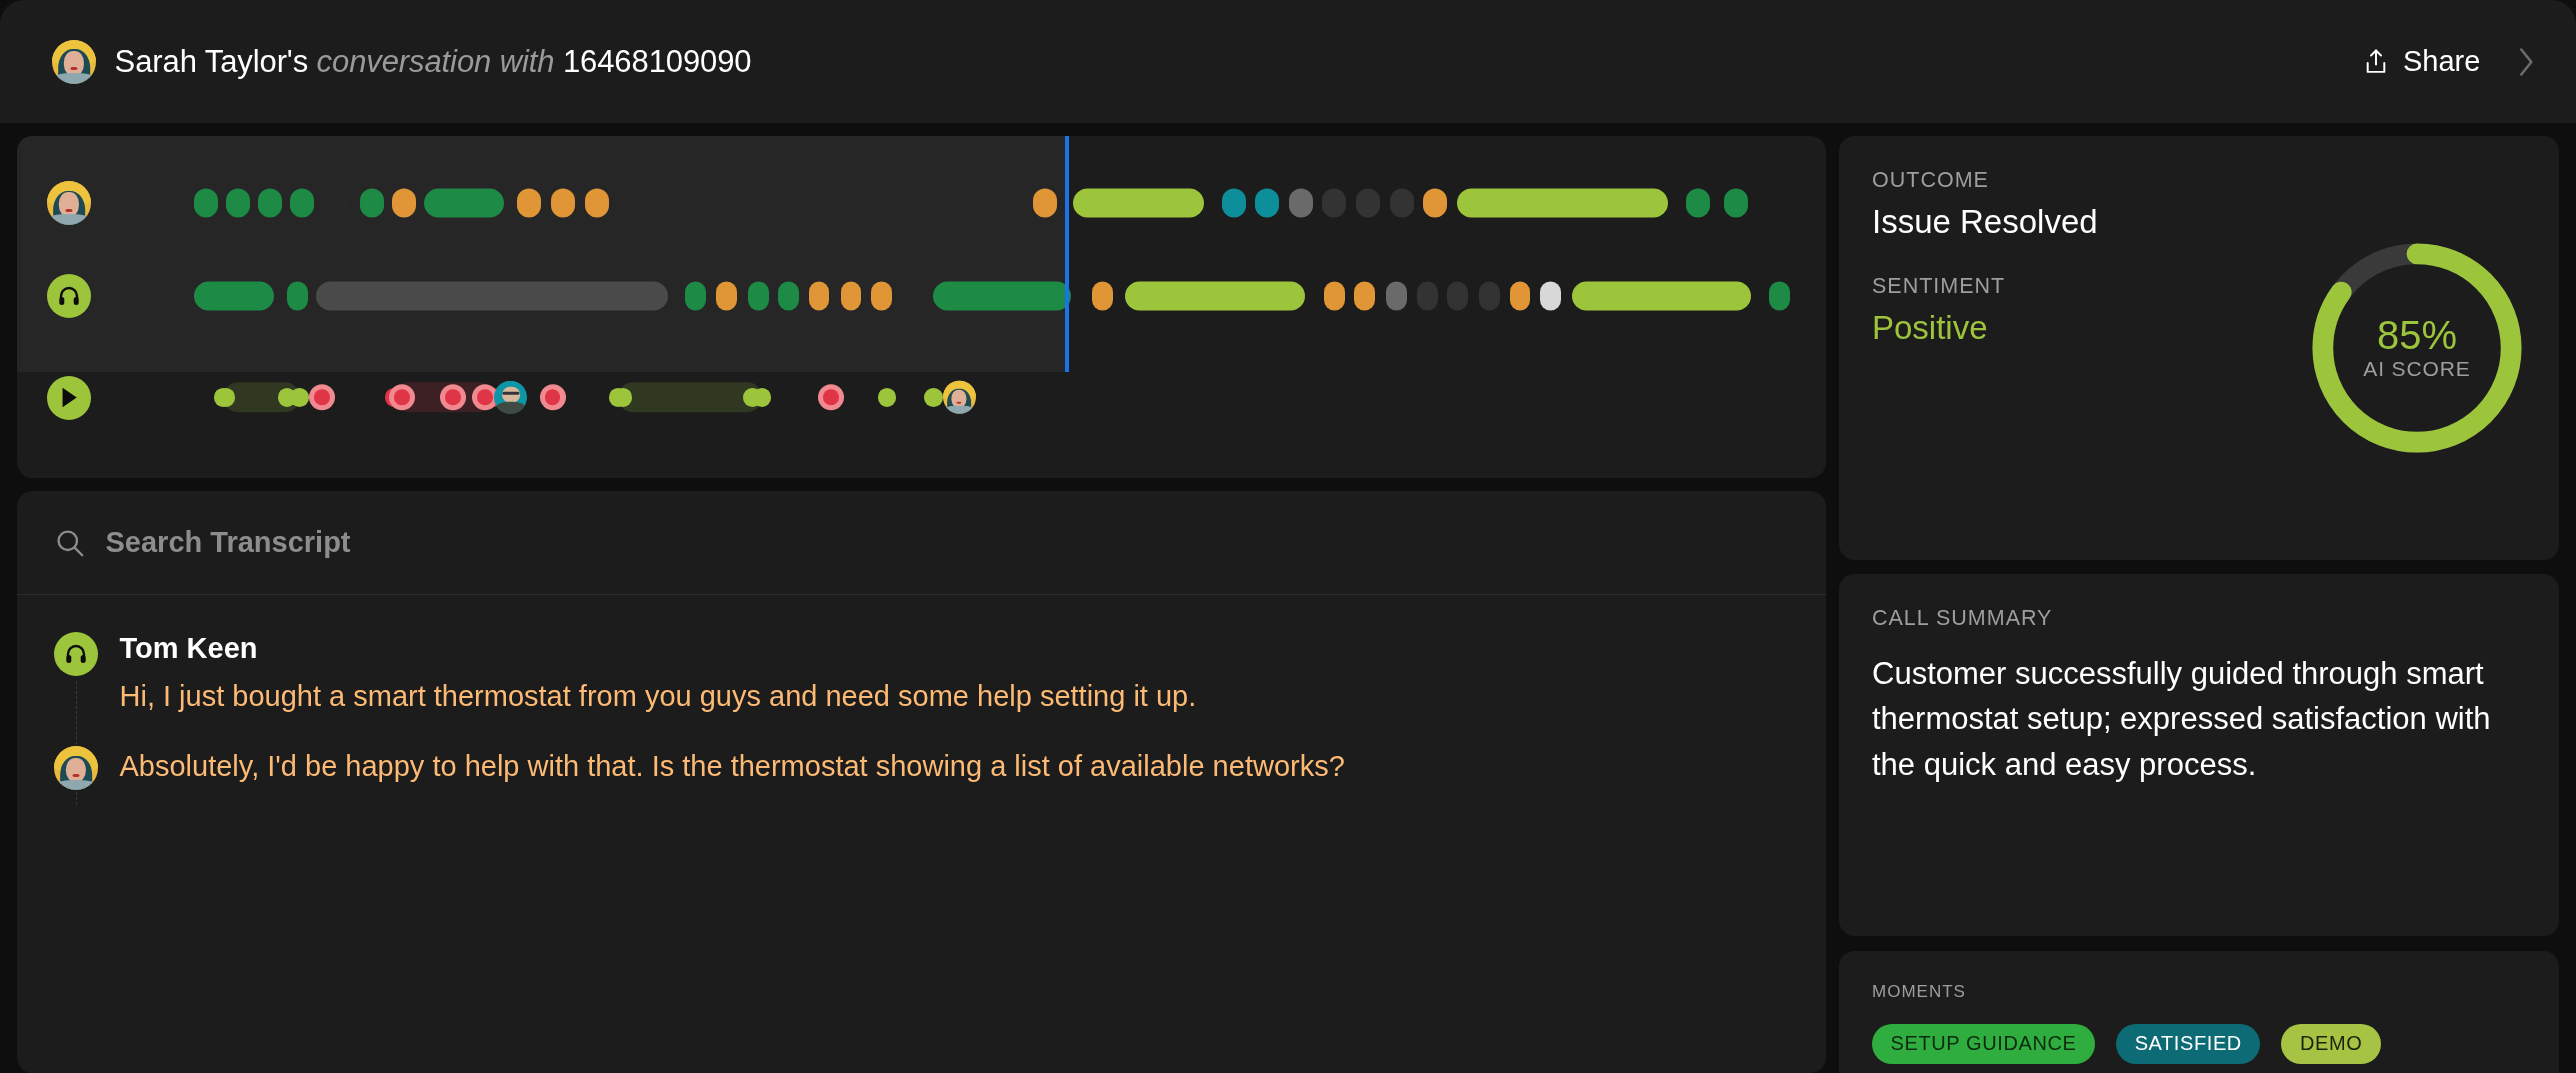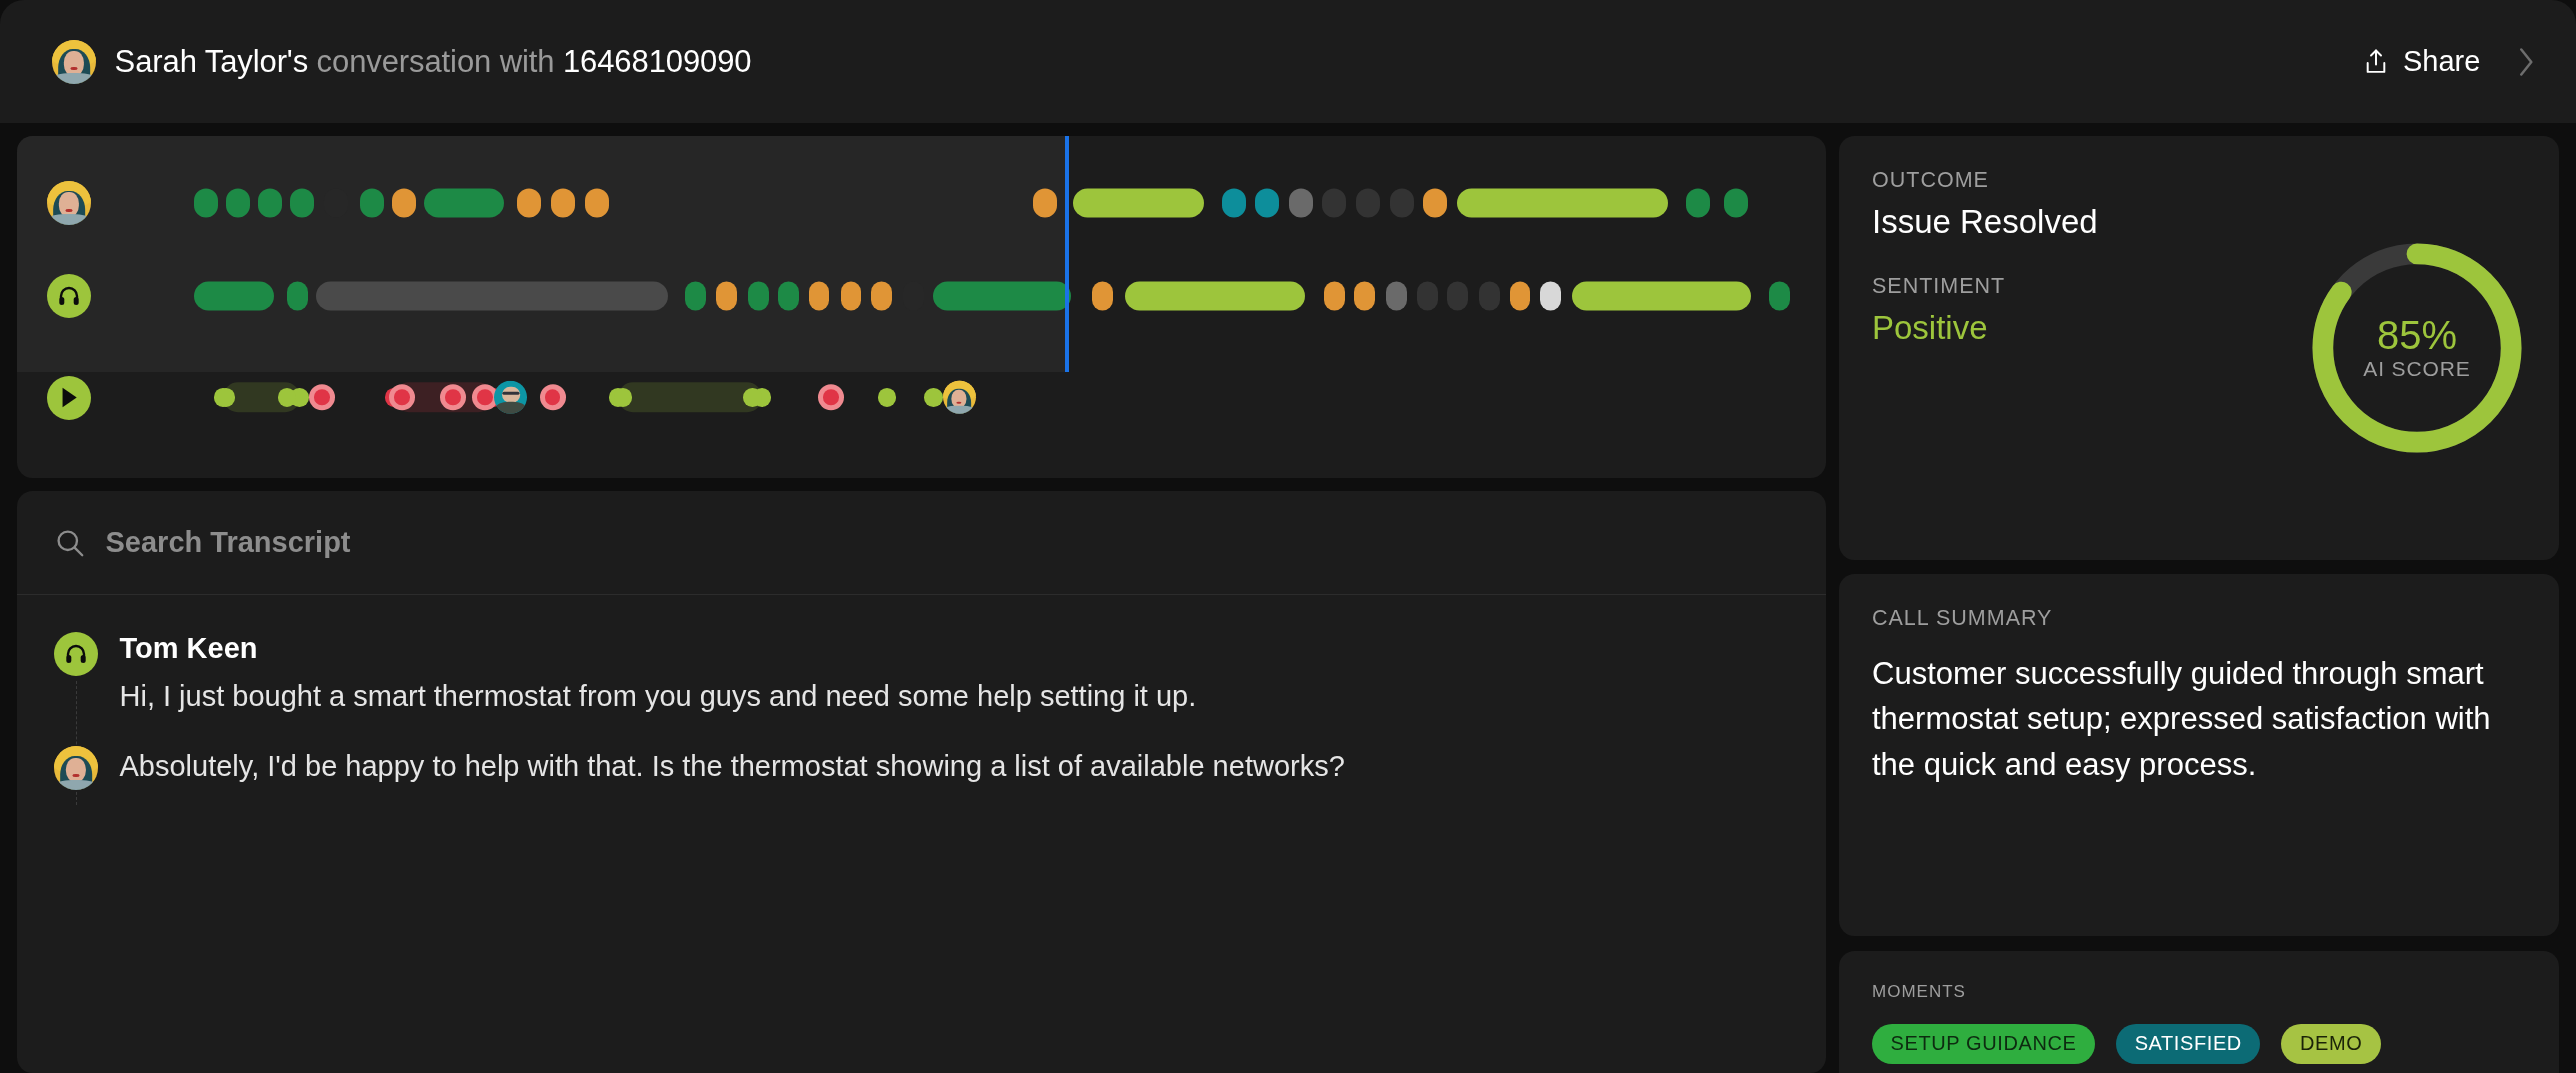--- a/index.html
+++ b/index.html
@@ -70,21 +70,21 @@
     transform: translateX(-50%);
     background: #8fa7ae; border-radius: 40% 40% 0 0;
   }
 
   .header-title {
     font-size: 31px;
     color: #ffffff;
     letter-spacing: -0.1px;
     white-space: nowrap;
   }
-  .header-title .muted { color: #9a9a9a; }
+  .header-title .muted { color: #9a9a9a; font-style: italic; }
 
   .header-right {
     margin-left: auto;
     display: flex;
     align-items: center;
     gap: 37px;
   }
   .share-btn {
     display: flex; align-items: center; gap: 14.3px;
     color: #ffffff; font-size: 29px;
@@ -300,21 +300,21 @@
   .msg-body { flex: 1 1 auto; min-width: 0; }
   .msg-name {
     font-size: 29px;
     font-weight: bold;
     color: #ffffff;
     margin-bottom: 11.4px;
   }
   .msg-text {
     font-size: 29px;
     line-height: 1.38;
-    color: #e5e5e5;
+    color: #fdba74;
     max-width: 1488px;
   }
 
   
   .side-card {
     background: #1c1c1c;
     border-radius: 15.7px;
     padding: 31.5px 33px;
     flex: 0 0 auto;
     position: relative;

